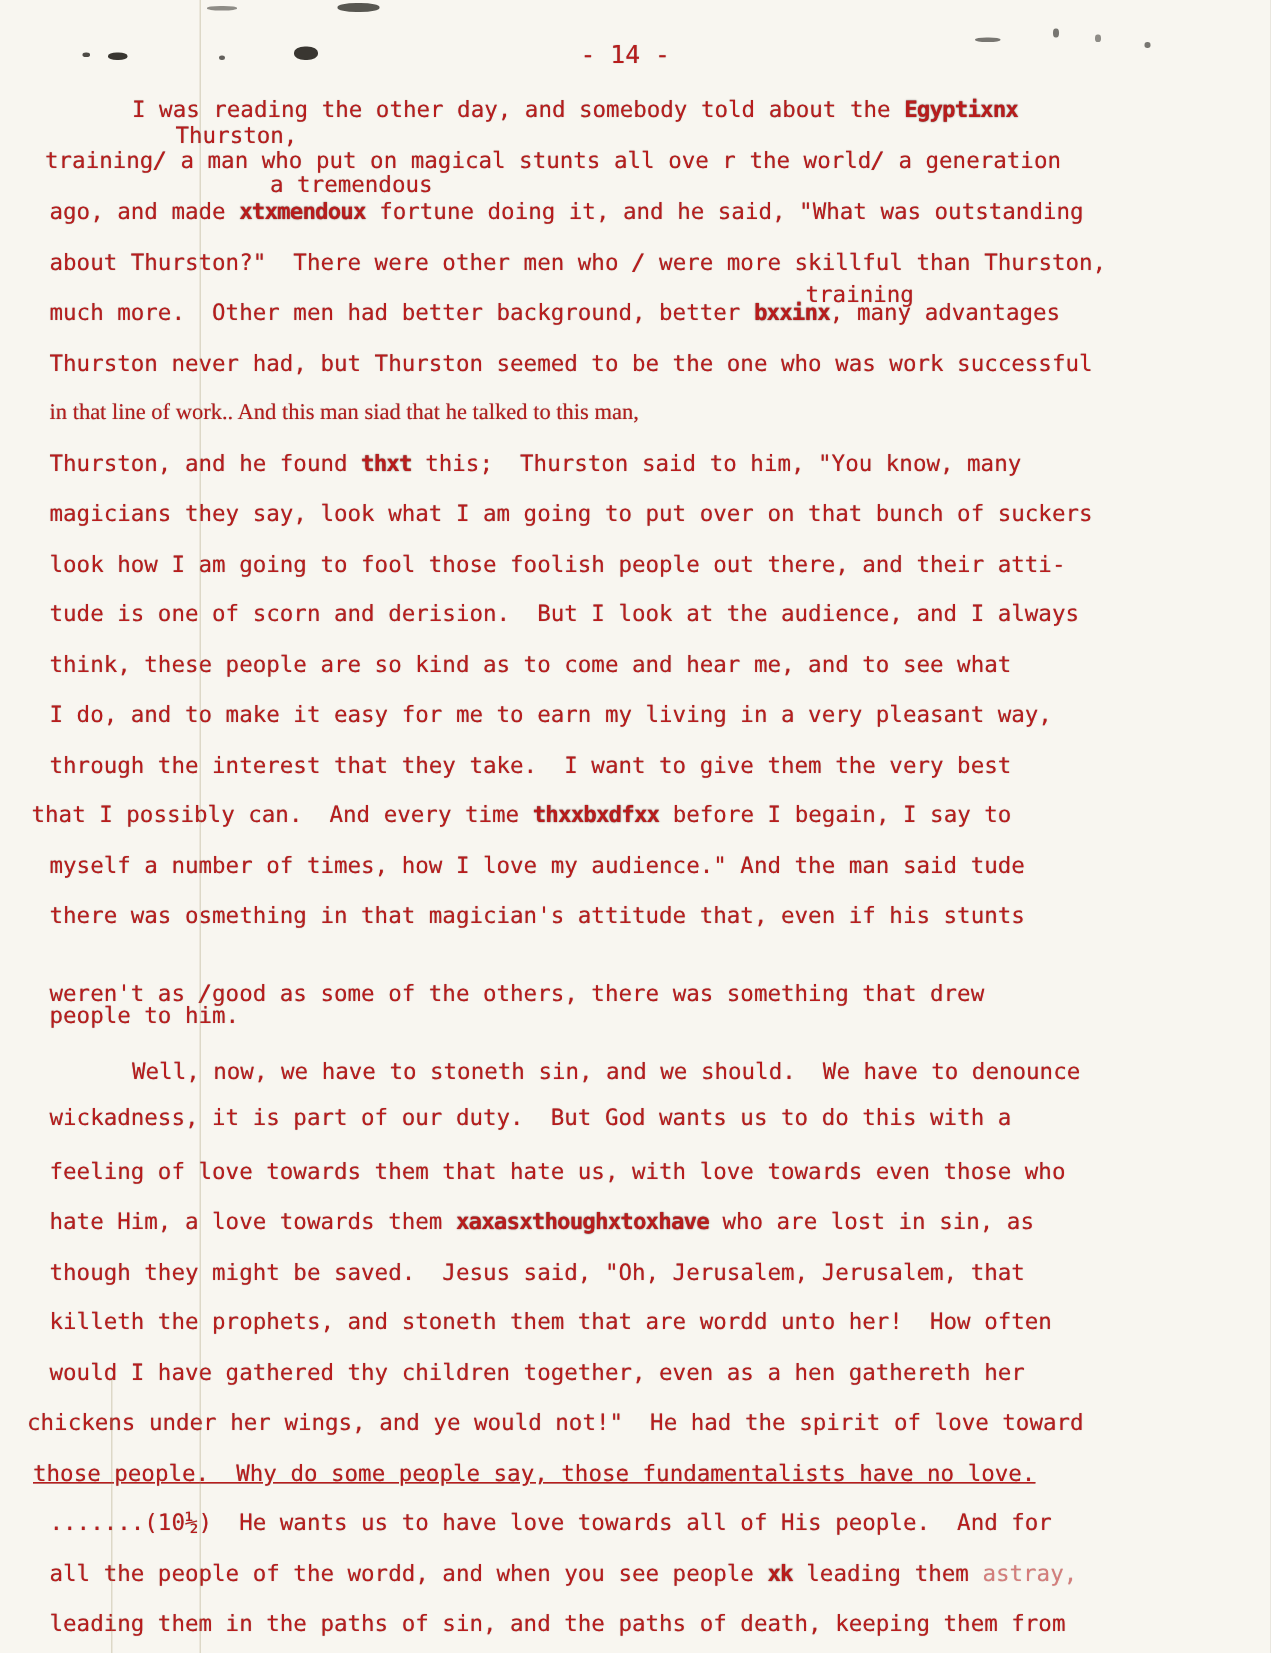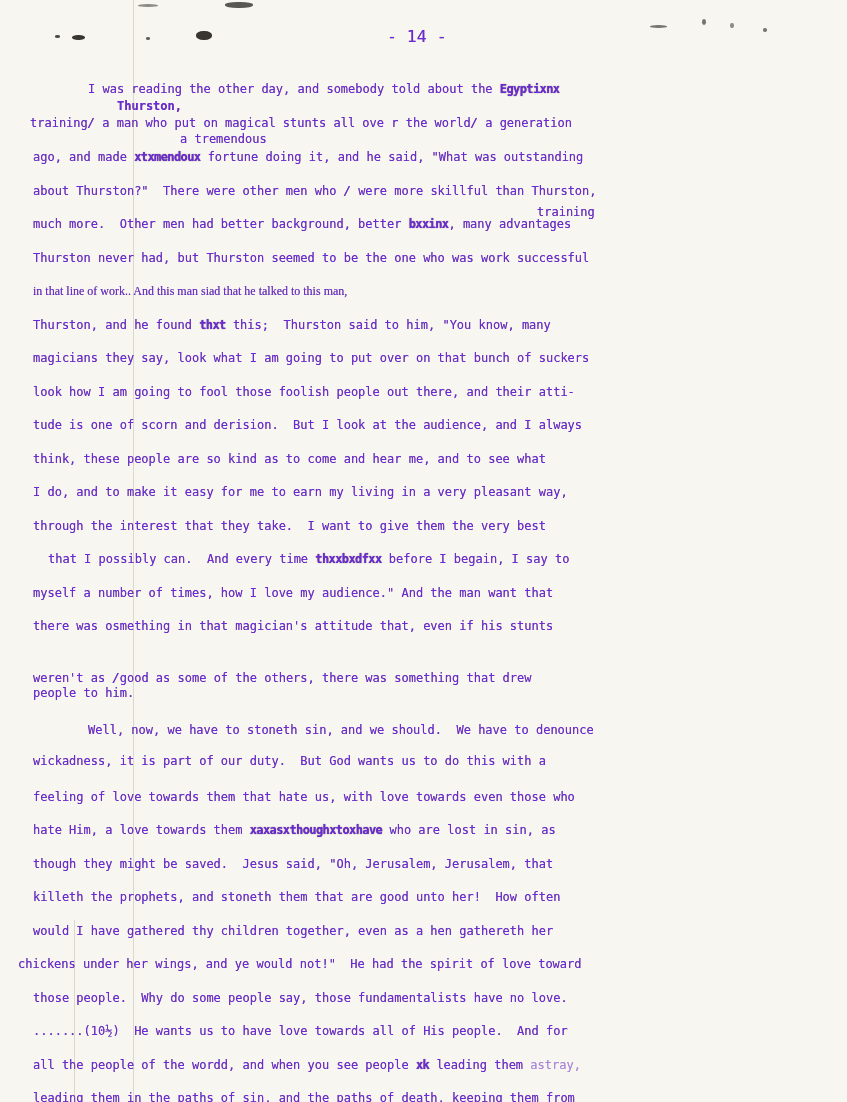--- a/index.html
+++ b/index.html
@@ -1,24 +1,23 @@
 <!DOCTYPE html>
 <html><head>
 <meta charset="utf-8">
 <style>
   html,body{margin:0;padding:0;background:#dddad2;}
   .page{
     position:relative;width:847px;height:1102px;margin:0 auto;
     background:#f8f6f0;overflow:hidden;
-    font-family:"DejaVu Sans Mono",monospace;color:#6d28d9;
+    font-family:"DejaVu Sans Mono",monospace;color:#b91c1c;
   }
   .line{
-    position:absolute;white-space:pre;font-size:12px;line-height:20px;
+    position:absolute;white-space:pre;font-size:15px;line-height:20px;
     text-shadow:0 0 0.6px rgba(46,43,38,0.55);
-    margin-top:16px;
   }
   .page-num{position:absolute;white-space:pre;font-size:16.5px;text-shadow:0 0 0.6px rgba(46,43,38,0.55);}
   .xout{font-weight:700;letter-spacing:-0.6px;text-shadow:0 0 1px rgba(30,28,24,0.8);}
   .slash{font-weight:700;font-style:italic;}
   .light{opacity:0.55;}
   .speck{position:absolute;background:#23211c;border-radius:45%;}
   .crease{position:absolute;width:1px;background:rgba(150,140,95,0.28);}
 </style>
 </head>
 <body>
@@ -33,38 +32,38 @@
       <div class="line" style="left: 33px; top: 198px;"><span>much more.  Other men had better background, better </span><span class="xout">bxxinx</span><span>, many advantages</span></div>
       <div class="line" style="left: 33px; top: 232px;"><span>Thurston never had, but Thurston seemed to be the one who was work successful</span></div>
       <div class="line" style="left: 33px; top: 265px; font-family: Liberation Serif, serif;"><span>in that line of work.. And this man siad that he talked to this man,</span></div>
       <div class="line" style="left: 33px; top: 299px;"><span>Thurston, and he found </span><span class="xout">thxt</span><span> this;  Thurston said to him, "You know, many</span></div>
       <div class="line" style="left: 33px; top: 332px;"><span>magicians they say, look what I am going to put over on that bunch of suckers</span></div>
       <div class="line" style="left: 33px; top: 366px;"><span>look how I am going to fool those foolish people out there, and their atti-</span></div>
       <div class="line" style="left: 33px; top: 399px;"><span>tude is one of scorn and derision.  But I look at the audience, and I always</span></div>
       <div class="line" style="left: 33px; top: 433px;"><span>think, these people are so kind as to come and hear me, and to see what</span></div>
       <div class="line" style="left: 33px; top: 466px;"><span>I do, and to make it easy for me to earn my living in a very pleasant way,</span></div>
       <div class="line" style="left: 33px; top: 500px;"><span>through the interest that they take.  I want to give them the very best</span></div>
-      <div class="line" style="left: 48px; top: 533px;"><span>that I possibly can.  And every time </span><span class="xout">thxxbxdfxx</span><span> before I begain, I say to</span></div>
-      <div class="line" style="left: 33px; top: 567px;"><span>myself a number of times, how I love my audience." And the man want that</span></div>
+      <div class="line" style="left: 21px; top: 533px;"><span>that I possibly can.  And every time </span><span class="xout">thxxbxdfxx</span><span> before I begain, I say to</span></div>
+      <div class="line" style="left: 33px; top: 567px;"><span>myself a number of times, how I love my audience." And the man said tude</span></div>
       <div class="line" style="left: 33px; top: 600px;"><span>there was osmething in that magician's attitude that, even if his stunts</span></div>
       <div class="line" style="left: 33px; top: 652px;"><span>weren't as </span><span class="slash">/</span><span>good as some of the others, there was something that drew</span></div>
       <div class="line" style="left: 33px; top: 667px;"><span>people to him.</span></div>
       <div class="line" style="left: 88px; top: 704px;"><span>Well, now, we have to stoneth sin, and we should.  We have to denounce</span></div>
       <div class="line" style="left: 33px; top: 735px;"><span>wickadness, it is part of our duty.  But God wants us to do this with a</span></div>
       <div class="line" style="left: 33px; top: 771px;"><span>feeling of love towards them that hate us, with love towards even those who</span></div>
       <div class="line" style="left: 33px; top: 804px;"><span>hate Him, a love towards them </span><span class="xout">xaxasxthoughxtoxhave</span><span> who are lost in sin, as</span></div>
       <div class="line" style="left: 33px; top: 838px;"><span>though they might be saved.  Jesus said, "Oh, Jerusalem, Jerusalem, that</span></div>
-      <div class="line" style="left: 33px; top: 871px;"><span>killeth the prophets, and stoneth them that are good unto her!  How often</span></div>
+      <div class="line" style="left: 33px; top: 871px;"><span>killeth the prophets, and stoneth them that are wordd unto her!  How often</span></div>
       <div class="line" style="left: 33px; top: 905px;"><span>would I have gathered thy children together, even as a hen gathereth her</span></div>
       <div class="line" style="left: 18px; top: 938px;"><span>chickens under her wings, and ye would not!"  He had the spirit of love toward</span></div>
-      <div class="line" style="left: 33px; top: 972px;"><span>those people.  Why do some people say, those fundamentalists have no love.</span></div>
+      <div class="line" style="left: 22px; top: 972px; text-decoration: underline;"><span>those people.  Why do some people say, those fundamentalists have no love.</span></div>
       <div class="line" style="left: 33px; top: 1005px;"><span>.......(10½)  He wants us to have love towards all of His people.  And for</span></div>
       <div class="line" style="left: 33px; top: 1039px;"><span>all the people of the wordd, and when you see people </span><span class="xout">xk</span><span> leading them </span><span class="light">astray,</span></div>
       <div class="line" style="left: 33px; top: 1072px;"><span>leading them in the paths of sin, and the paths of death, keeping them from</span></div>
-      <div class="line" style="left: 117px; top: 80px; font-weight: bold;"><span>Thurston,</span></div>
+      <div class="line" style="left: 117px; top: 80px;"><span>Thurston,</span></div>
       <div class="line" style="left: 180px; top: 113px;"><span>a tremendous</span></div>
       <div class="line" style="left: 537px; top: 186px;"><span>training</span></div>
     </div>
   <div id="artifacts-mount">
       <div class="speck" style="left: 55px; top: 35px; width: 5px; height: 3px; opacity: 0.8;"></div>
       <div class="speck" style="left: 72px; top: 35px; width: 13px; height: 5px; opacity: 0.9;"></div>
       <div class="speck" style="left: 146px; top: 37px; width: 4px; height: 3px; opacity: 0.7;"></div>
       <div class="speck" style="left: 196px; top: 31px; width: 16px; height: 9px; opacity: 0.9;"></div>
       <div class="speck" style="left: 138px; top: 4px; width: 20px; height: 3px; opacity: 0.5;"></div>
       <div class="speck" style="left: 225px; top: 2px; width: 28px; height: 6px; opacity: 0.75;"></div>

